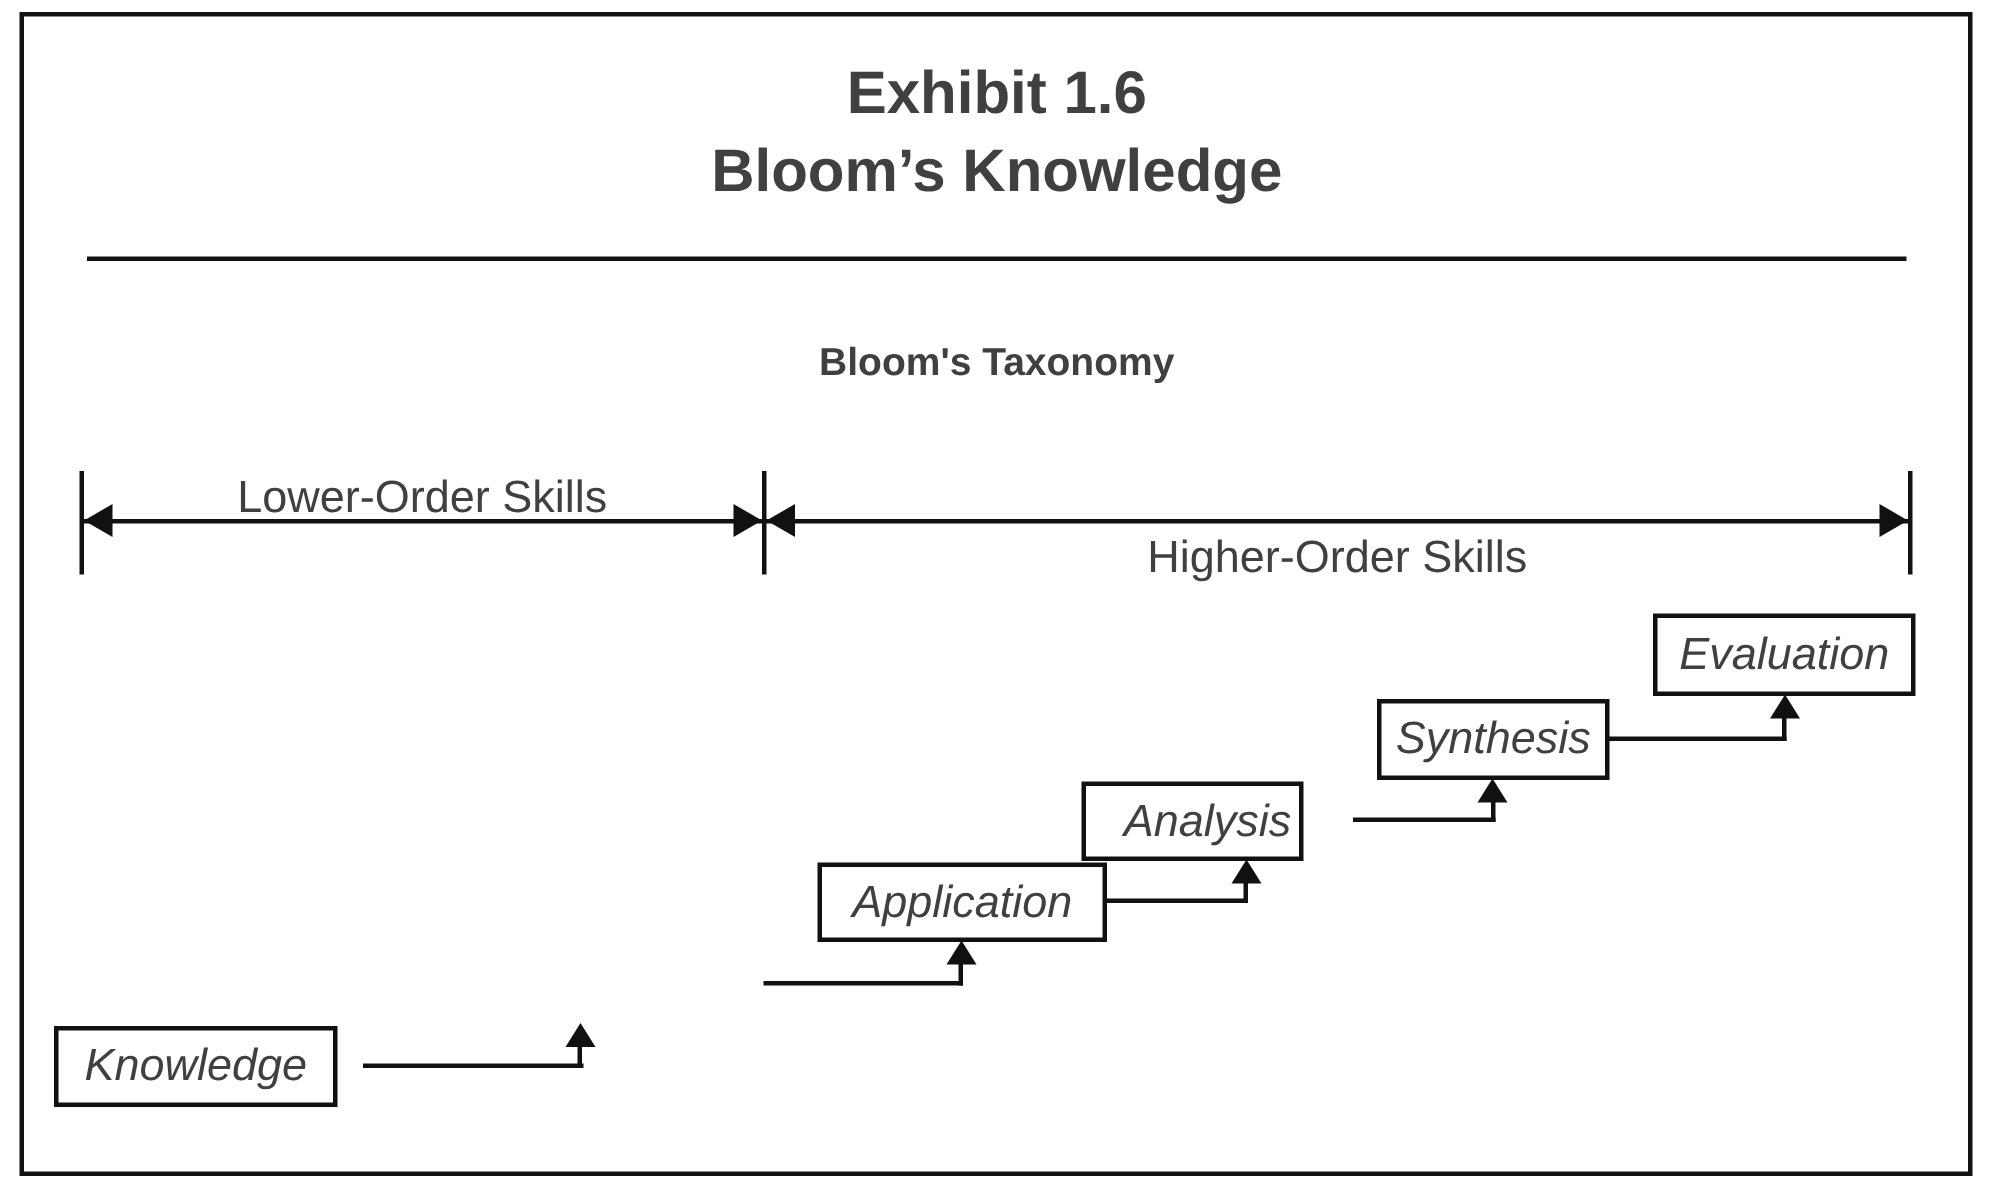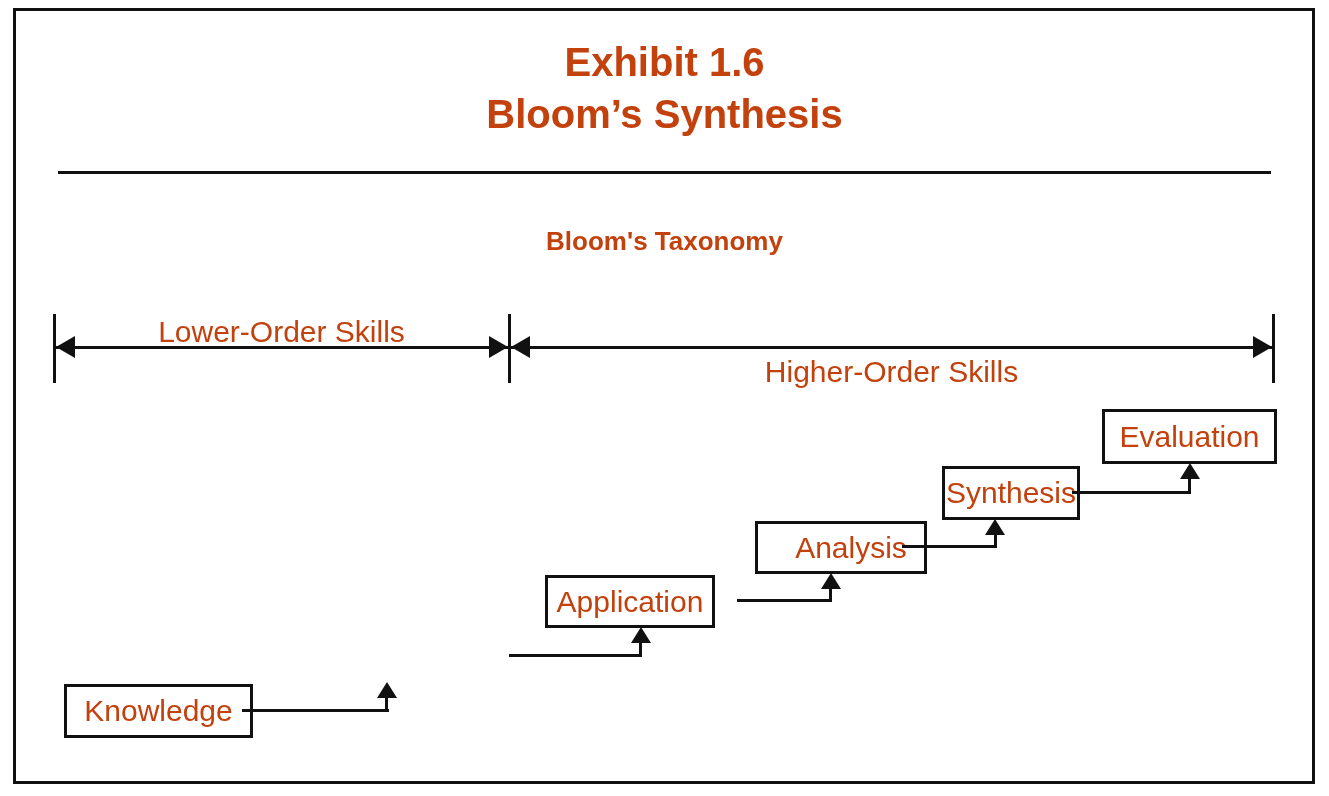--- a/index.html
+++ b/index.html
@@ -2,21 +2,21 @@
 <html><head>
 <meta charset="utf-8">
 <style>
   html, body { margin: 0; padding: 0; background: #ffffff; }
   .page {
     position: relative;
     width: 1329px;
     height: 796px;
     background: #ffffff;
     font-family: "Liberation Sans", sans-serif;
-    color: #c2410c;
+    color: #404040;
     overflow: hidden;
   }
   .frame {
     position: absolute;
     left: 13px; top: 8px;
     width: 1302px; height: 776px;
     border: 3px solid #111111;
     box-sizing: border-box;
     background: #ffffff;
   }
@@ -58,27 +58,27 @@
   .ah.a1 { left: 56px; }
   .ah.a2 { left: 489px; }
   .ah.a3 { left: 511px; }
   .ah.a4 { left: 1253px; }
   .step {
     position: absolute;
     border: 3px solid #111111;
     box-sizing: border-box;
     background: #ffffff;
     display: flex; align-items: center; justify-content: center;
-    font-size: 30px; white-space: nowrap;
+    font-size: 30px; white-space: nowrap; font-style: italic;
   }
-  .step.s1 { left: 64px;   top: 684px; width: 189px; height: 54px; }
+  .step.s1 { left: 36px;   top: 684px; width: 189px; height: 54px; }
   .step.s2 { left: 264px;  top: 630px; width: 246px; height: 53px; }
-  .step.s3 { left: 545px;  top: 575px; width: 170px; height: 53px; }
-  .step.s4 { left: 755px;  top: 521px; width: 172px; height: 53px; padding-left: 20px; }
-  .step.s5 { left: 918px;  top: 466px; width: 138px; height: 54px; margin-left: 24px; }
+  .step.s3 { left: 545px;  top: 575px; width: 193px; height: 53px; }
+  .step.s4 { left: 721px;  top: 521px; width: 148px; height: 53px; padding-left: 20px; }
+  .step.s5 { left: 918px;  top: 466px; width: 155px; height: 54px; }
   .step.s6 { left: 1102px; top: 409px; width: 175px; height: 55px; }
   .elbow-up {
     position: absolute; width: 0; height: 0;
     border-left: 10px solid transparent;
     border-right: 10px solid transparent;
     border-bottom: 16px solid #111111;
   }
   
   .c1h { left: 242px;  top: 709px; width: 147px; height: 3px; }
   .c1v { left: 385px;  top: 697px; width: 3px;  height: 15px; }
@@ -100,21 +100,21 @@
   .c5v { left: 1188px; top: 477px; width: 3px;  height: 17px; }
   .c5a { left: 1180px; top: 463px; }
 </style>
 </head>
 <body>
 
 <div class="page">
   <div class="frame"></div>
 
   <div class="title-line1">Exhibit 1.6</div>
-  <div class="title-line2">Bloom’s Synthesis</div>
+  <div class="title-line2">Bloom’s Knowledge</div>
 
   <div class="rule"></div>
 
   <div class="diagram-title">Bloom's Taxonomy</div>
 
   <div class="range-label lower">Lower-Order Skills</div>
   <div class="range-label higher">Higher-Order Skills</div>
 
   <div class="hline axis-left"></div>
   <div class="hline axis-right"></div>

